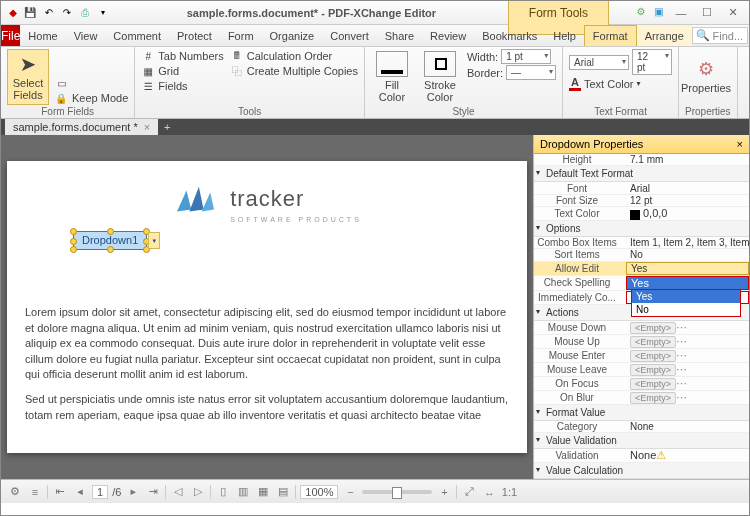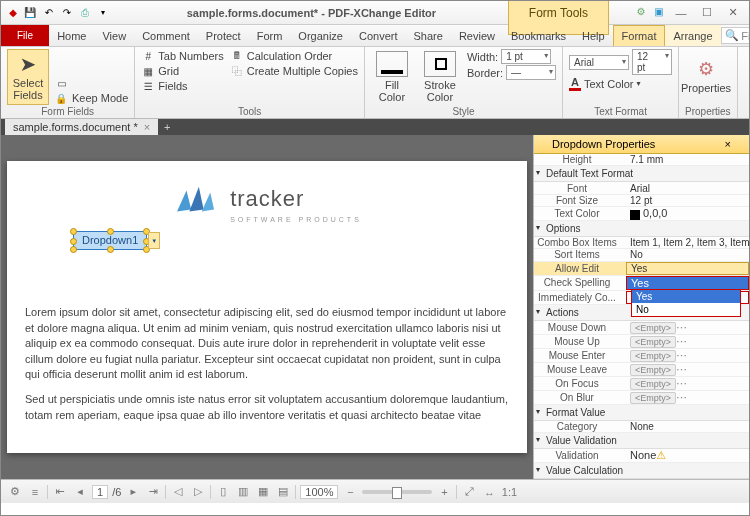--- a/index.html
+++ b/index.html
@@ -5,21 +5,21 @@
 * { margin:0; padding:0; box-sizing:border-box; font-family:"Segoe UI",Tahoma,sans-serif; font-size:11px; }
 body { width:750px; height:516px; background:#fff; overflow:hidden; position:relative; border:1px solid #888; }
 .titlebar { height:24px; background:linear-gradient(#fdfdfd,#f0f0f0); display:flex; align-items:center; border-bottom:1px solid #ccc; }
 .qat { display:flex; gap:2px; padding:0 4px; align-items:center; }
 .qat-icon { width:16px; height:16px; display:flex; align-items:center; justify-content:center; font-size:10px; }
 .title-text { flex:1; text-align:center; color:#555; font-size:11px;font-weight:bold; }
 .contextual-tab { background:#ffe8a6; padding:14px 20px; border:1px solid #d4b14a; color:#5c4a0a; font-size:12px; margin-right:24px; }
 .win-controls { display:flex; gap:2px; padding-right:4px; }
 .win-btn { width:24px; height:18px; display:flex; align-items:center; justify-content:center; color:#666; }
 .menubar { height:22px; background:linear-gradient(#fafafa,#ececec); display:flex; align-items:stretch; border-bottom:1px solid #ccc; }
-.file-tab { background:#c00000; color:#fff; padding:0 16px; display:flex; align-items:center; font-size:10px; }
+.file-tab { background:#c00000; color:#fff; padding:0 0; display:flex; align-items:center; font-size:12px; }
 .menu-item { padding:0 8px; display:flex; align-items:center; color:#444; cursor:pointer; }
 .menu-item.active { background:#fff; border:1px solid #aaa; border-bottom:none; }
 .menu-right { margin-left:auto; display:flex; gap:4px; padding-right:6px; align-items:center; }
 .search-box { display:flex; align-items:center; border:1px solid #ccc; padding:1px 4px; background:#fff; font-size:10px; color:#888; gap:2px; }
 .ribbon { height:72px; background:linear-gradient(#fcfcfc,#efefef); display:flex; border-bottom:1px solid #bbb; }
 .rgroup { border-right:1px solid #ccc; padding:2px 6px 0 6px; display:flex; flex-direction:column; }
 .rgroup-body { flex:1; display:flex; gap:6px; align-items:flex-start; }
 .rgroup-label { text-align:center; font-size:10px; color:#666; padding:1px 0; }
 .big-btn { width:42px; height:56px; display:flex; flex-direction:column; align-items:center; justify-content:center; gap:2px; font-size:9px; color:#444; text-align:center; line-height:1.1;}
 .big-btn.sel { background:#ffe9a8; border:1px solid #d6b559; }
@@ -45,21 +45,21 @@
 .logo-text .t2 { font-size:7px; color:#999; letter-spacing:3px; }
 .field-sel { position:absolute; left:72px; top:96px; }
 .field-box { background:#bfddf7; border:1px solid #2f7bc4; padding:1px 8px; font-size:9px; color:#1a4f87; position:relative; }
 .handle { position:absolute; width:7px; height:7px; background:#ffd24d; border:1px solid #b88d0a; border-radius:50%; }
 .h-tl{top:-4px;left:-4px}.h-tr{top:-4px;right:-4px}.h-bl{bottom:-4px;left:-4px}.h-br{bottom:-4px;right:-4px}
 .h-tm{top:-4px;left:calc(50% - 3px)}.h-bm{bottom:-4px;left:calc(50% - 3px)}
 .h-ml{left:-4px;top:calc(50% - 3px)}.h-mr{right:-4px;top:calc(50% - 3px)}
 .dd-arr { position:absolute; right:-14px; top:0; width:12px; height:100%; background:#ffe9a8; border:1px solid #d6b559; display:flex; align-items:center; justify-content:center; font-size:7px; }
 .body-text { margin-top:10px; }
 .props-panel { width:216px; background:#fdfdfd; border-left:1px solid #bbb; display:flex; flex-direction:column; }
-.props-header { background:linear-gradient(#ffe8a6,#ffd873); padding:3px 18px; font-size:11px; border-bottom:1px solid #c9a834; display:flex; justify-content:space-between; }
+.props-header { background:linear-gradient(#ffe8a6,#ffd873); padding:3px 6px; font-size:11px; border-bottom:1px solid #c9a834; display:flex; justify-content:space-between; }
 .prop-row { display:flex; height:17px; border-bottom:1px solid #eee; align-items:center; }
 .prop-label { width:92px; text-align:center; padding-right:6px; font-size:10px; color:#555; }
 .prop-val { flex:1; font-size:10px; color:#333; padding-left:4px; position:relative; overflow:hidden; white-space:nowrap; }
 .prop-section { background:#f4f4f4; font-size:10px; padding:2px 4px 2px 12px; position:relative; color:#333; border-bottom:1px solid #ddd; }
 .prop-section::before { content:'▸'; position:absolute; left:2px; font-size:8px; }
 .prop-section.open::before { content:'▾'; }
 .prop-row.hl { background:#ffe9a8; }
 .prop-row.hl .prop-val{ border:1px solid #c8a030;}
 .empty-tag { background:#eee; border:1px solid #ccc; padding:0 4px; font-size:9px; color:#888; border-radius:2px; }
 .dots { margin-left:auto; padding-right:4px; color:#888; letter-spacing:1px; }

